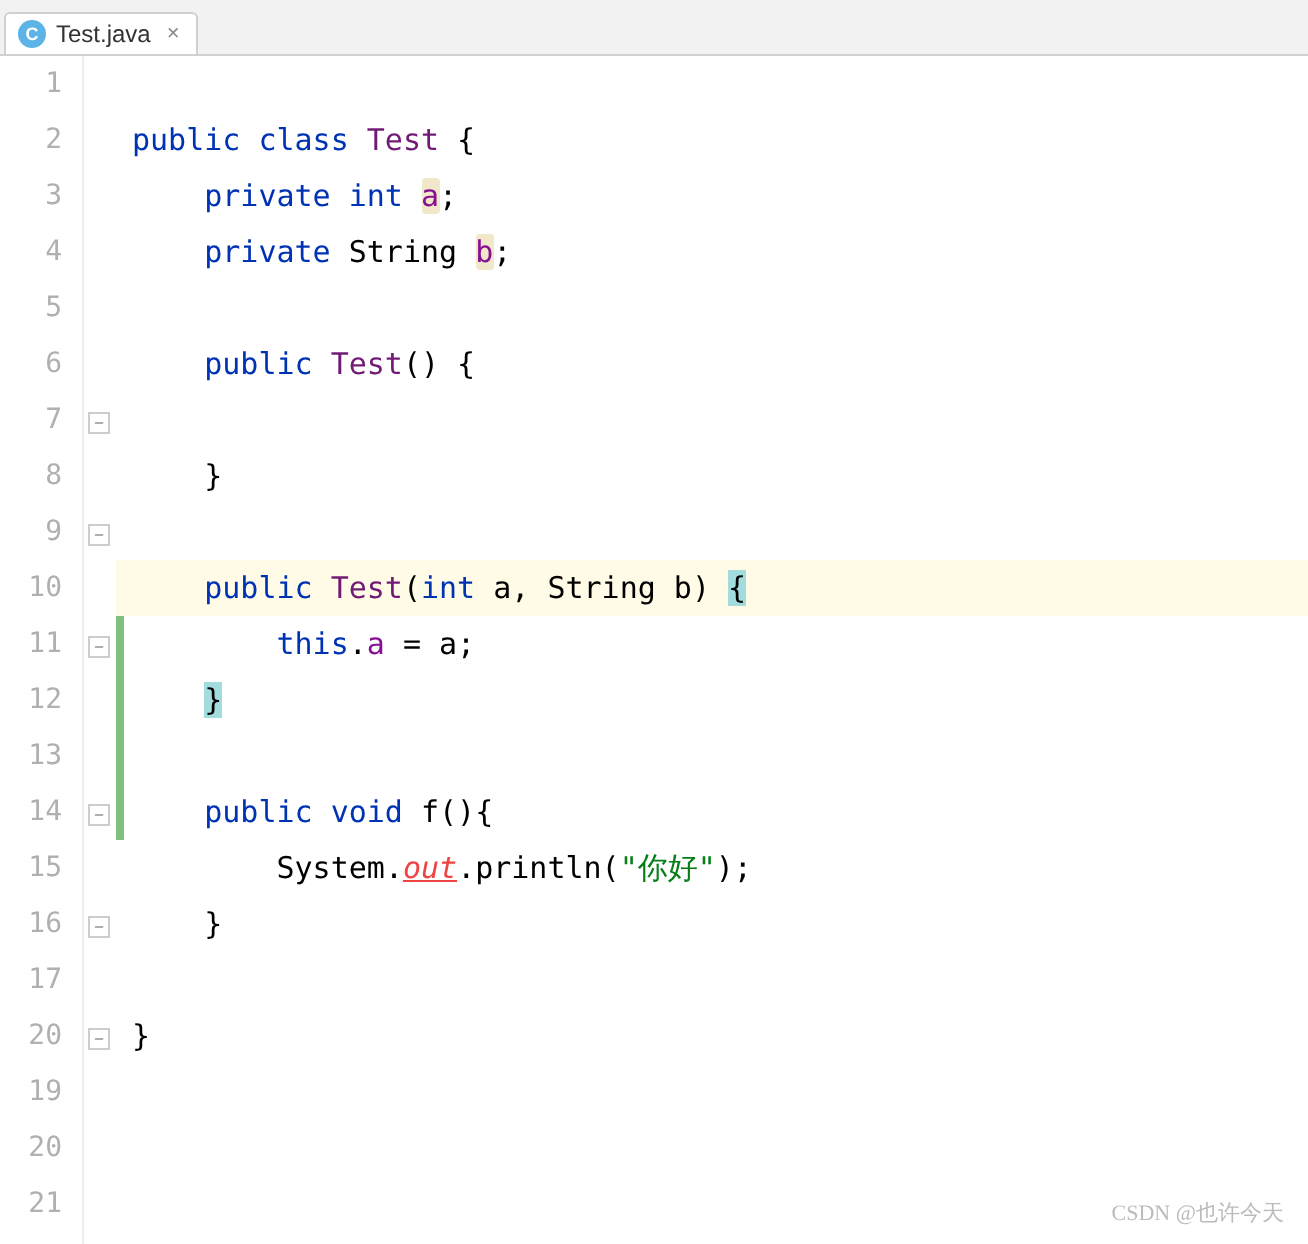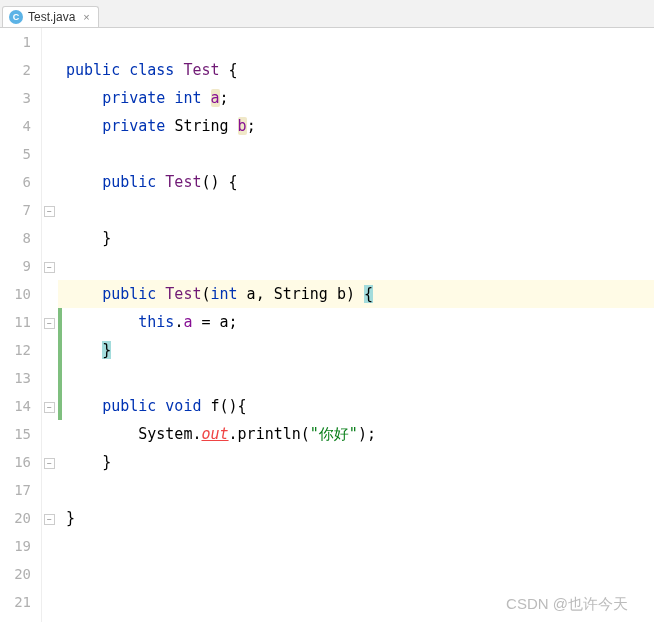--- a/index.html
+++ b/index.html
@@ -107,24 +107,24 @@
     .caret-hl { background: #a3dcdc; }
     .change-marker {
       position: absolute;
       left: 0;
       width: 4px;
       background: #7fbf7f;
     }
     .watermark {
       position: absolute;
       bottom: 8px;
-      right: 26px;
+      right: 12px;
       color: rgba(120,120,120,0.5);
-      font-family: Liberation Sans, sans-serif;
-      font-size: 15px;
+      font-family: Liberation Serif, serif;
+      font-size: 11px;
       pointer-events: none;
     }
   </style>
 </head>
 <body>
 
 <div class="tab-bar">
   <div class="tab">
     <span class="file-icon">C</span>
     <span>Test.java</span>

